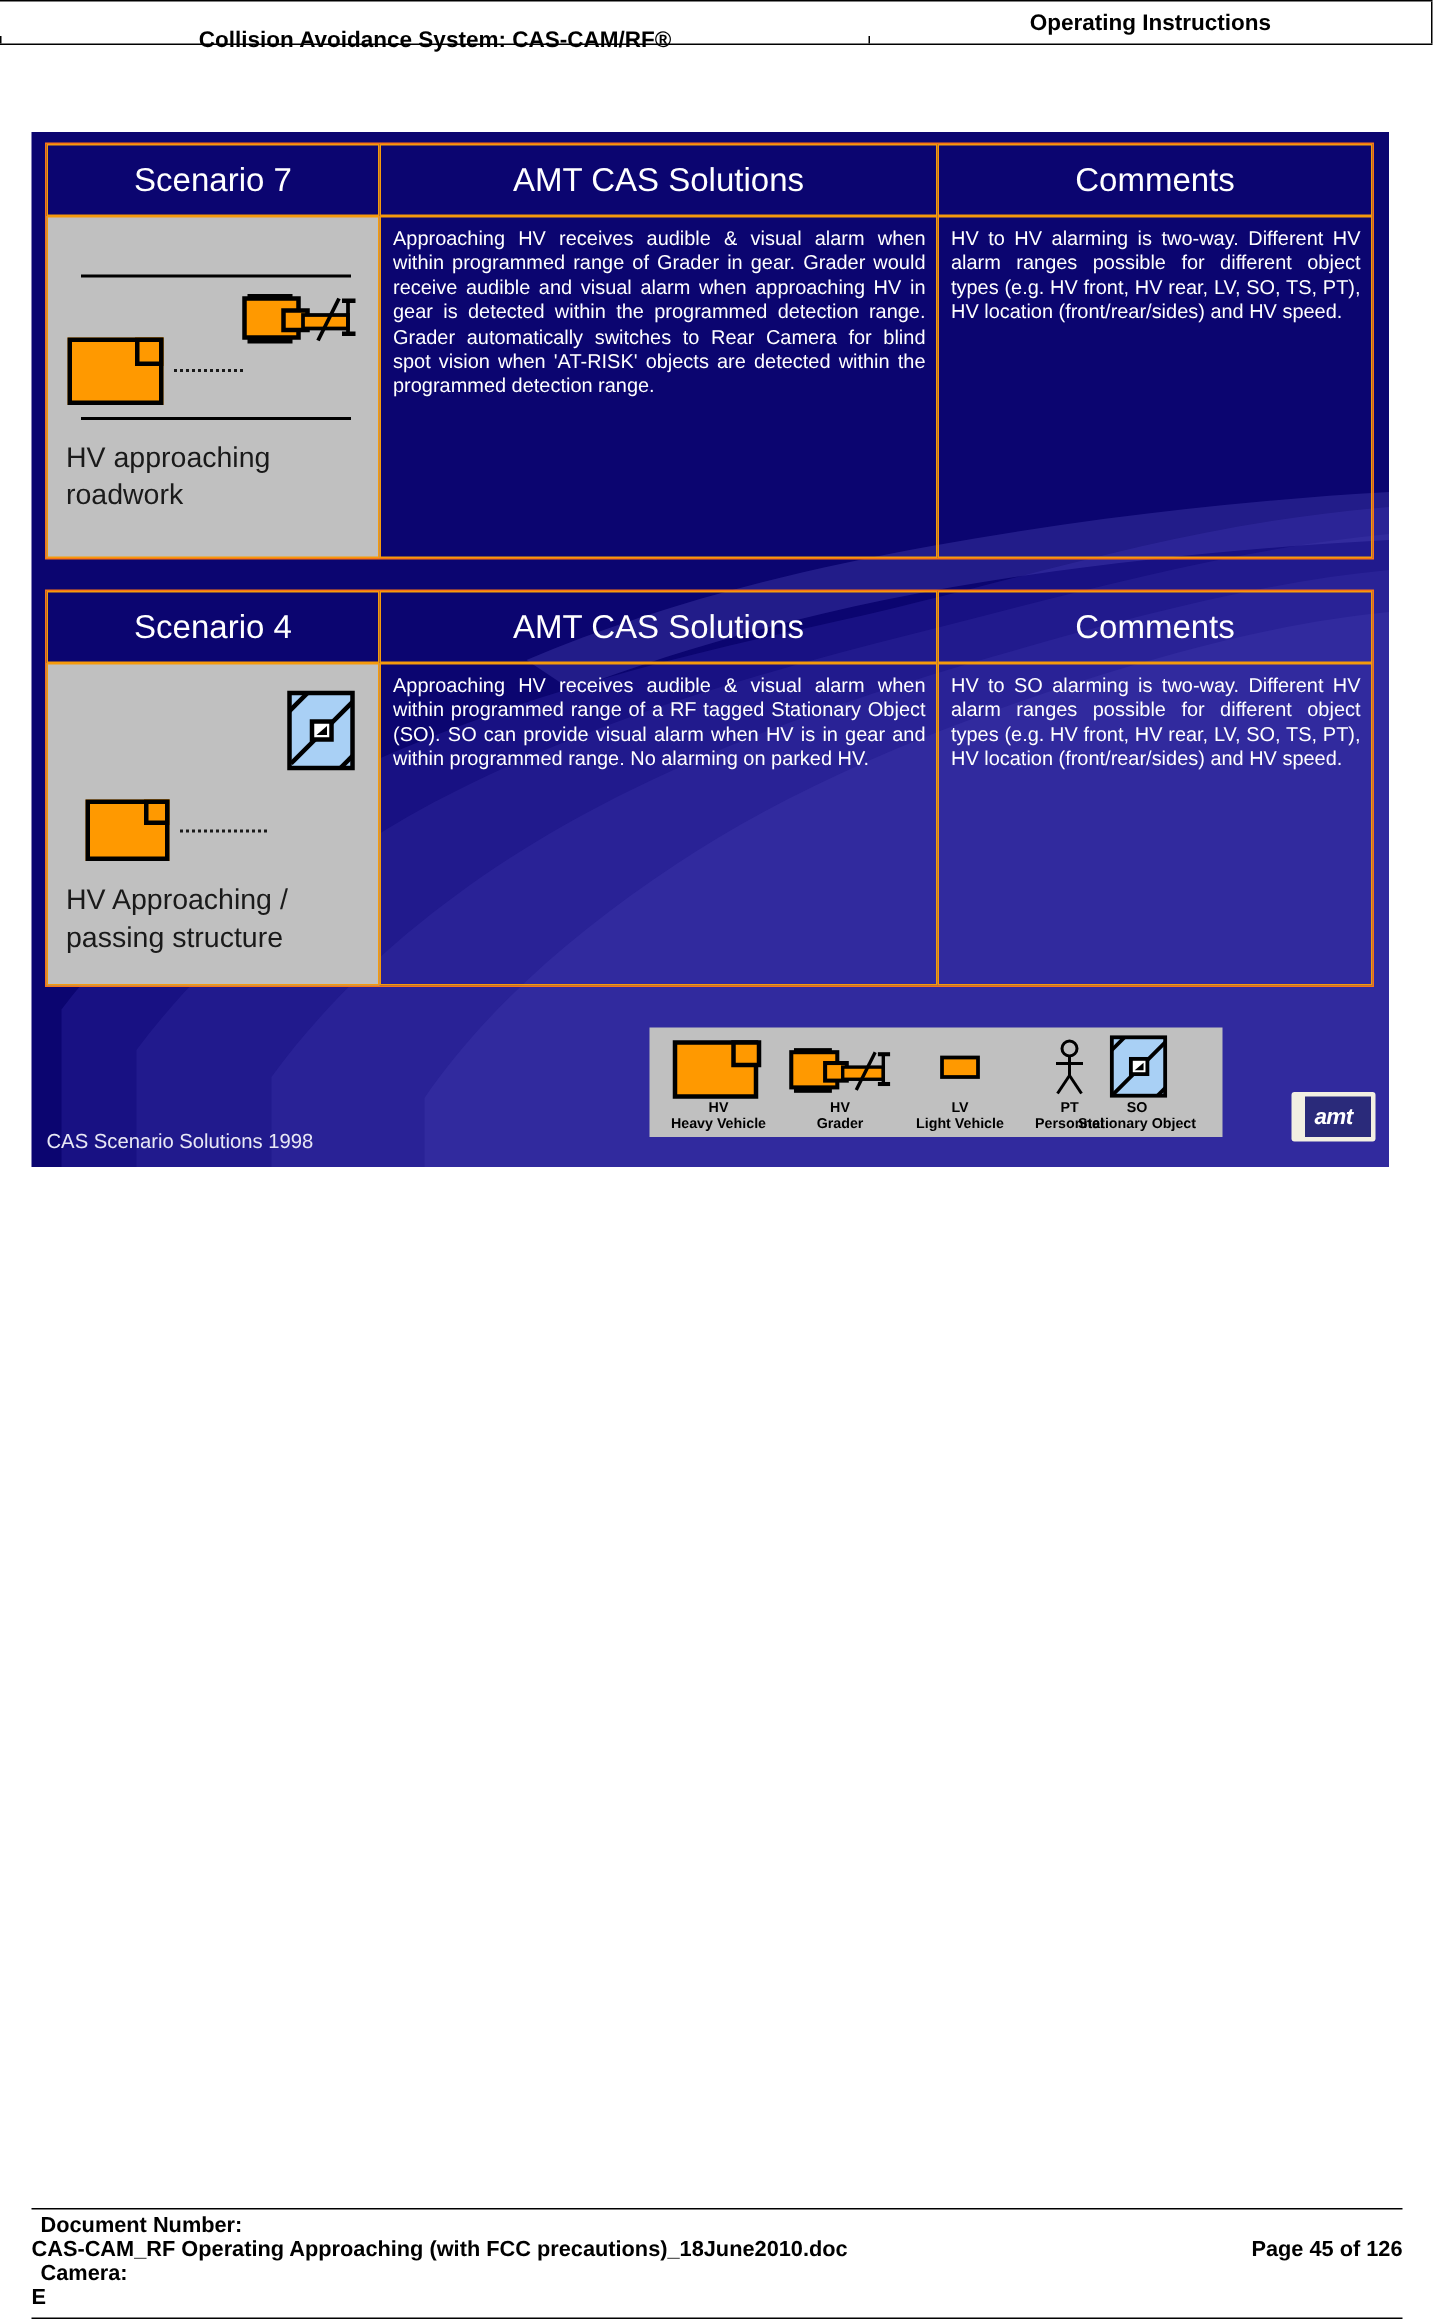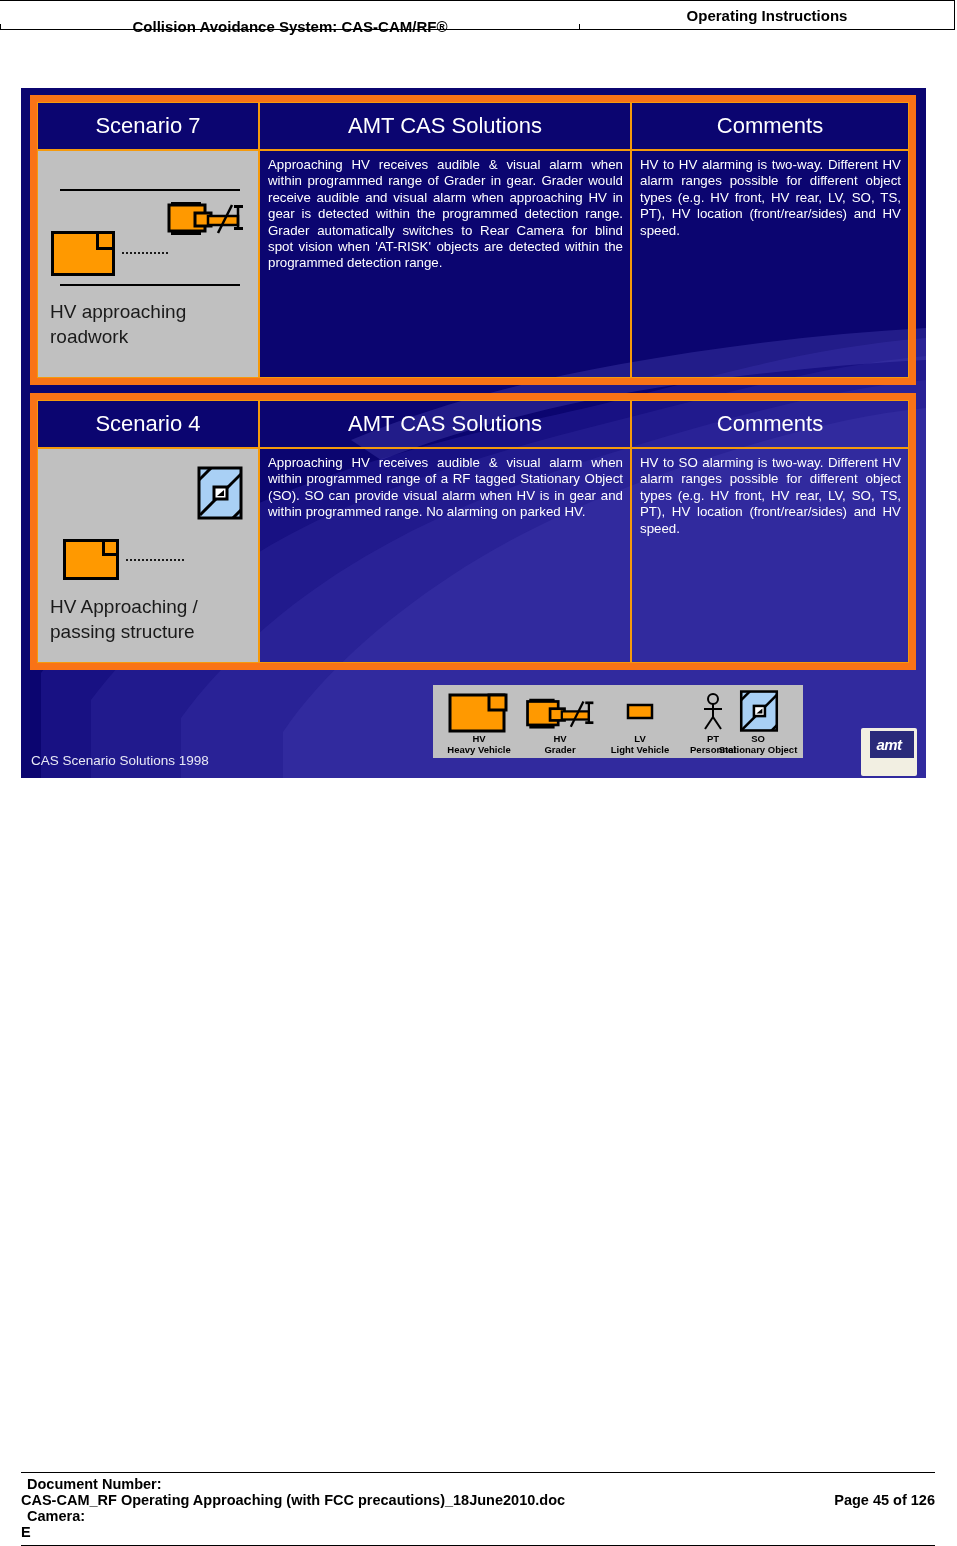--- a/index.html
+++ b/index.html
@@ -71,21 +71,21 @@
     z-index: 3;
     width: 100%;
     height: 100%;
   }
 
   
   .scenario-table {
     position: absolute;
     left: 9px;
     width: 886px;
-    border: 7px solid #f97316;
+    border: 1px solid #f97316;
     box-sizing: border-box;
     border-collapse: collapse;
   }
   #table-7 { top: 7px; }
   #table-8 { top: 305px; }
 
   .scn-row { display: flex; }
 
   .scn-head {
     height: 48px;
@@ -162,20 +162,21 @@
 
   
   .legend {
     position: absolute;
     left: 412px;
     top: 597px;
     width: 370px;
     height: 73px;
     background: #c0c0c0;
     z-index: 4;
+    padding-left: 12px;
   }
   .legend-item {
     position: absolute;
     text-align: center;
   }
   .legend-art {
     position: relative;
     height: 44px;
   }
   .legend-label {
@@ -193,21 +194,21 @@
     top: 665px;
     color: #e8e8f5;
     font-size: 13.5px;
     z-index: 4;
   }
   .amt-logo {
     position: absolute;
     left: 840px;
     top: 640px;
     width: 56px;
-    height: 48px;
+    height: 33px;
     background: #f2efe2;
     border-radius: 2px;
     z-index: 4;
   }
   .amt-logo .sq {
     position: absolute;
     left: 9px;
     top: 3px;
     width: 44px;
     height: 27px;

